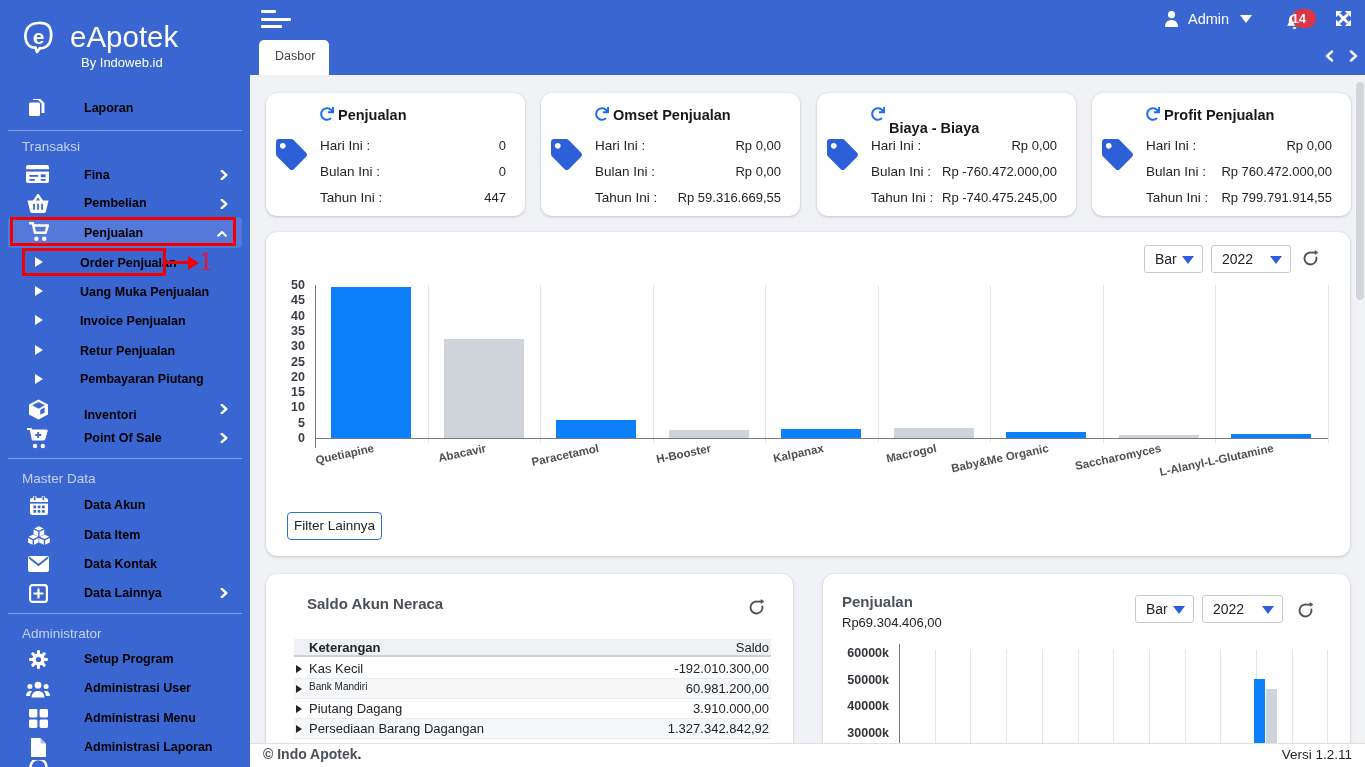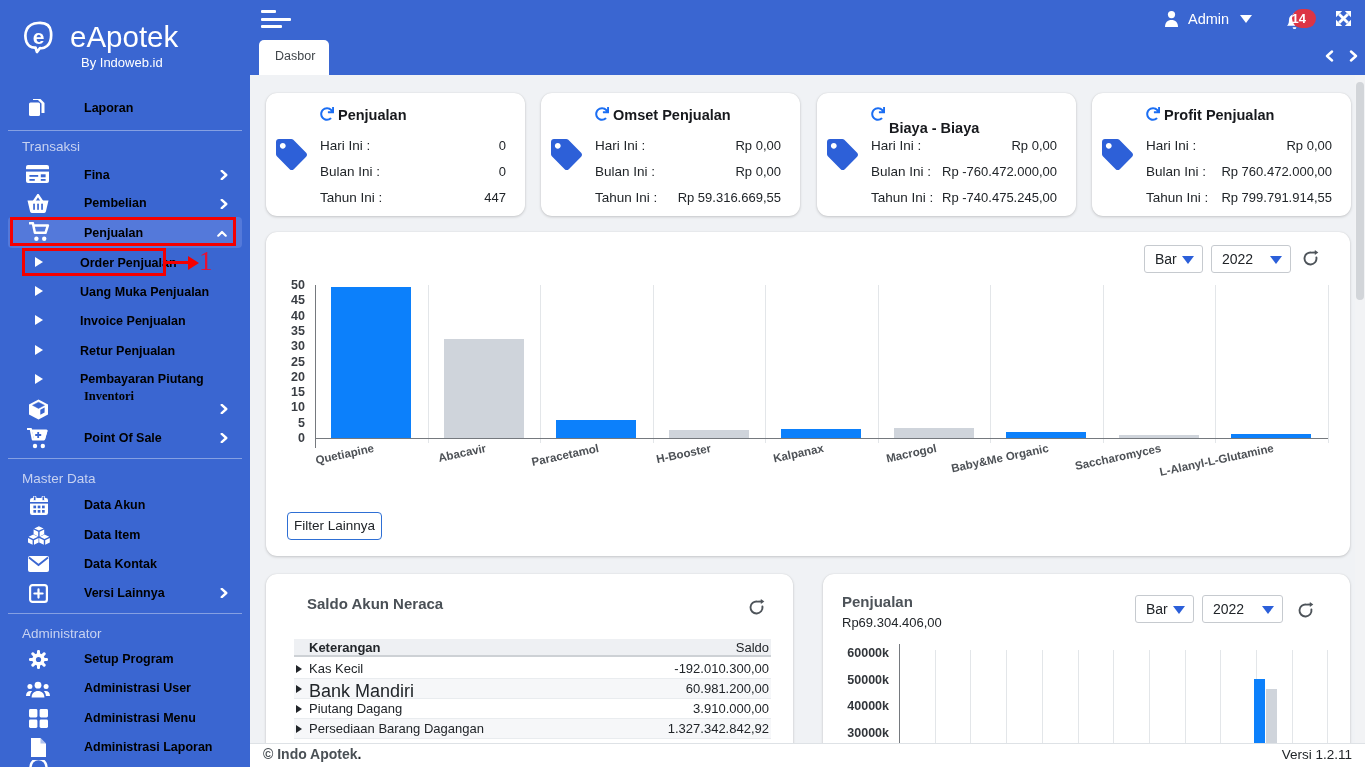--- a/index.html
+++ b/index.html
@@ -99,21 +99,21 @@
   <div class="tri" style="left:35px;top:345px;"></div>
   <div class="mi" style="left:54px;top:343.5px;">Retur Penjualan</div>
   <div class="tri" style="left:35px;top:374px;"></div>
   <div class="mi" style="left:54px;top:372.2px;">Pembayaran Piutang</div>
 
   <svg class="abs" style="left:28px;top:399px" width="21" height="21" viewBox="0 0 21 21">
     <path d="M10.5 0.5 L20 5.5 L20 15.5 L10.5 20.5 L1 15.5 L1 5.5 Z" fill="#fff"></path>
     <path d="M10.5 3.2 L16.5 6.3 L10.5 9.4 L4.5 6.3 Z" fill="#3a66d1" stroke="#3a66d1" stroke-width="0.5"></path>
     <path d="M12.3 10.8 L16.6 8.6 L16.6 13.6 L12.3 15.8 Z" fill="#3a66d1"></path>
   </svg>
-  <div class="mi" style="left:58px;top:389px;font-family:Liberation Serif, serif;">Inventori</div>
+  <div class="mi" style="left:58px;top:408px;">Inventori</div>
   <svg class="chev" style="left:219px;top:404px" width="10" height="11" viewBox="0 0 10 11">
       <path d="M2.5 1 L7.5 5.5 L2.5 10" fill="none" stroke="#fff" stroke-width="2.6" stroke-linecap="round" stroke-linejoin="round"></path>
     </svg>
 
   <svg class="abs" style="left:27px;top:428px" width="22" height="21" viewBox="0 0 22 21">
     <path d="M0.8 1 h3 l2 10.3 h11.2 l2.5 -8.6 h-15" fill="none" stroke="#fff" stroke-width="2.2" stroke-linecap="round" stroke-linejoin="round"></path>
     <path d="M5 2.7 h15.4 l-2.4 8.6 h-11.2 z" fill="#fff"></path>
     <path d="M11.2 4 v6 M8.2 7 h6" stroke="#3a66d1" stroke-width="1.8"></path>
     <circle cx="8" cy="18" r="2.2" fill="#fff"></circle>
     <circle cx="15.8" cy="18" r="2.2" fill="#fff"></circle>
@@ -154,21 +154,21 @@
   <svg class="abs" style="left:28px;top:556px" width="21" height="16" viewBox="0 0 21 16">
     <rect x="0" y="0" width="21" height="16" rx="2" fill="#fff"></rect>
     <path d="M1 1.5 L10.5 9 L20 1.5" fill="none" stroke="#3a66d1" stroke-width="1.8"></path>
   </svg>
   <div class="mi" style="left:58px;top:557px;">Data Kontak</div>
 
   <svg class="abs" style="left:29px;top:584px" width="19" height="19" viewBox="0 0 19 19">
     <rect x="1.1" y="1.1" width="16.8" height="16.8" rx="2.4" fill="none" stroke="#fff" stroke-width="2.2"></rect>
     <path d="M9.5 5.4 v8.2 M5.4 9.5 h8.2" stroke="#fff" stroke-width="2.2" stroke-linecap="round"></path>
   </svg>
-  <div class="mi" style="left:58px;top:585.6px;">Versi Lainnya</div>
+  <div class="mi" style="left:58px;top:585.6px;">Data Lainnya</div>
   <svg class="chev" style="left:219px;top:588px" width="10" height="11" viewBox="0 0 10 11">
       <path d="M2.5 1 L7.5 5.5 L2.5 10" fill="none" stroke="#fff" stroke-width="2.6" stroke-linecap="round" stroke-linejoin="round"></path>
     </svg>
 
   <div class="sep" style="top:613px;"></div>
   <div class="mlab" style="left:22px;top:625.6px;">Administrator</div>
 
   <svg class="abs" style="left:29px;top:650px" width="19" height="19" viewBox="0 0 19 19">
     <g fill="#fff">
       <circle cx="9.5" cy="9.5" r="6.2"></circle>
@@ -385,21 +385,21 @@
     <div class="abs" style="left:43px;top:66px;font-size:13px;font-weight:bold;color:#212529;">Keterangan</div>
     <div class="abs" style="right:24px;top:66px;font-size:13px;font-weight:normal;color:#212529;">Saldo</div>
     <div class="abs" style="left:28px;top:85px;width:477px;height:20px;border-bottom:1px solid #e9ecef;"></div>
     <div class="abs" style="left:28px;top:105px;width:477px;height:20px;background:#f6f7f9;border-bottom:1px solid #e9ecef;"></div>
     <div class="abs" style="left:28px;top:125px;width:477px;height:20px;border-bottom:1px solid #e9ecef;"></div>
     <div class="abs" style="left:28px;top:145px;width:477px;height:20px;background:#f6f7f9;border-bottom:1px solid #e9ecef;"></div>
     <div class="abs" style="left:30px;top:91px;width:0;height:0;border-left:6px solid #212529;border-top:4px solid transparent;border-bottom:4px solid transparent;"></div>
     <div class="abs" style="left:43px;top:87px;font-size:13px;color:#212529;">Kas Kecil</div>
     <div class="abs" style="right:24px;top:87px;font-size:13px;color:#212529;">-192.010.300,00</div>
     <div class="abs" style="left:30px;top:111px;width:0;height:0;border-left:6px solid #212529;border-top:4px solid transparent;border-bottom:4px solid transparent;"></div>
-    <div class="abs" style="left:43px;top:107px;font-size:18px;color:#212529;">Bank Mandiri</div>
+    <div class="abs" style="left:43px;top:107px;font-size:10px;color:#212529;">Bank Mandiri</div>
     <div class="abs" style="right:24px;top:107px;font-size:13px;color:#212529;">60.981.200,00</div>
     <div class="abs" style="left:30px;top:131px;width:0;height:0;border-left:6px solid #212529;border-top:4px solid transparent;border-bottom:4px solid transparent;"></div>
     <div class="abs" style="left:43px;top:127px;font-size:13px;color:#212529;">Piutang Dagang</div>
     <div class="abs" style="right:24px;top:127px;font-size:13px;color:#212529;">3.910.000,00</div>
     <div class="abs" style="left:30px;top:151px;width:0;height:0;border-left:6px solid #212529;border-top:4px solid transparent;border-bottom:4px solid transparent;"></div>
     <div class="abs" style="left:43px;top:147px;font-size:13px;color:#212529;">Persediaan Barang Dagangan</div>
     <div class="abs" style="right:24px;top:147px;font-size:13px;color:#212529;">1.327.342.842,92</div>
   </div>
 
   <div class="card" style="left:573px;top:499px;width:527px;height:262px;">

